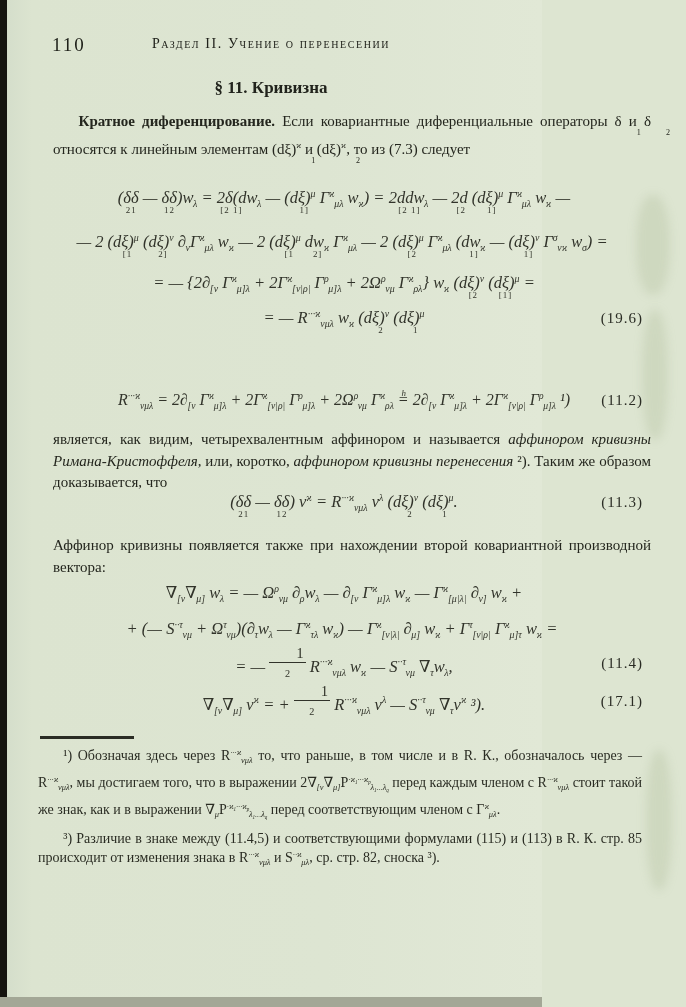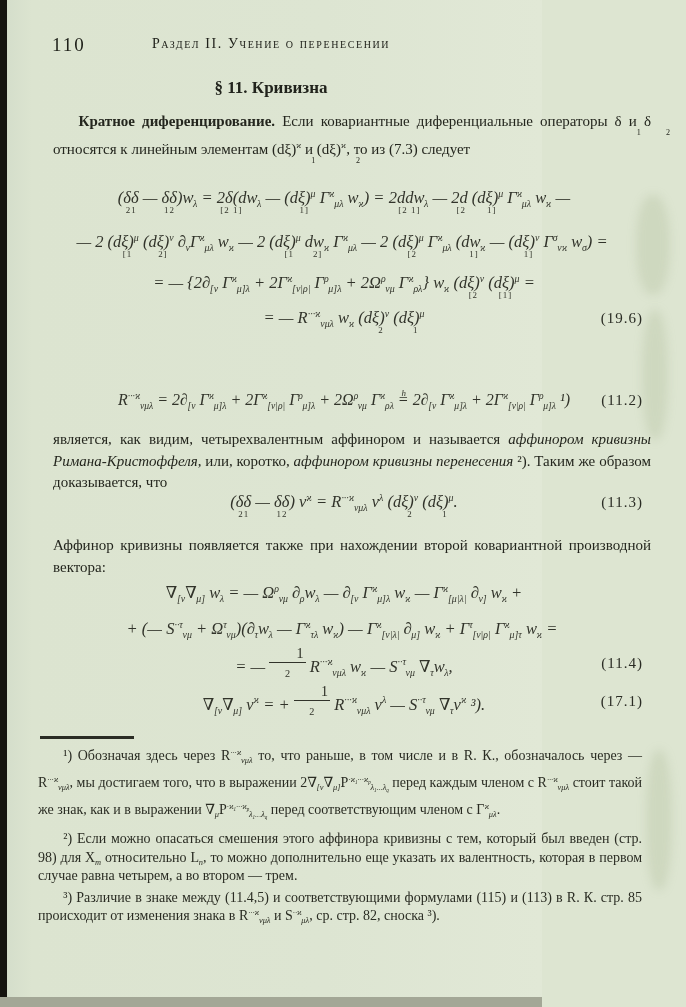--- a/index.html
+++ b/index.html
@@ -120,16 +120,15 @@
 
   <div class="eqline" style="top:684px;height:34px;">
       <span class="eq">∇<span class="sub">[ν</span>∇<span class="sub">μ]</span> v<span class="sup">ϰ</span> = + <span class="frac"><span class="fn">1</span><span class="fd">2</span></span> R<span class="sup">···ϰ</span><span class="sub">νμλ</span> v<span class="sup">λ</span> — S<span class="sup">··τ</span><span class="sub">νμ</span> ∇<span class="sub">τ</span>v<span class="sup">ϰ</span> ³).</span>
       <span class="tag">(17.1)</span>
     </div>
 
   <div class="sep"></div>
 
   <div class="fnblock">
     <p class="fn f1 rm">¹) Обозначая здесь через R<span class="sup">···ϰ</span><span class="sub">νμλ</span> то, что раньше, в том числе и в R. К., обозначалось через — R<span class="sup">···ϰ</span><span class="sub">νμλ</span>, мы достигаем того, что в выражении 2∇<span class="sub">[ν</span>∇<span class="sub">μ]</span>P<span class="sup">·ϰ<span class="sub">1</span>···ϰ<span class="sub">p</span></span><span class="sub">λ<span class="sub">1</span>...λ<span class="sub">q</span></span> перед каждым членом с R<span class="sup">···ϰ</span><span class="sub">νμλ</span> стоит такой же знак, как и в выражении ∇<span class="sub">μ</span>P<span class="sup">·ϰ<span class="sub">1</span>···ϰ<span class="sub">p</span></span><span class="sub">λ<span class="sub">1</span>...λ<span class="sub">q</span></span> перед соответствующим членом с Γ<span class="sup">ϰ</span><span class="sub">μλ</span>.</p>
-    <p class="fn f2 rm">²) Если можно опасаться смешения этого аффинора кривизны с тем, который был введен (стр. 98) для X<span class="sub">m</span> относительно L<span class="sub">n</span>, то можно дополнительно еще указать их валентность, которая в первом случае равна четырем, а во втором — трем.</p>
     <p class="fn f3 rm">³) Различие в знаке между (11.4,5) и соответствующими формулами (115) и (113) в R. К. стр. 85 происходит от изменения знака в R<span class="sup">···ϰ</span><span class="sub">νμλ</span> и S<span class="sup">··ϰ</span><span class="sub">μλ</span>, ср. стр. 82, сноска ³).</p>
   </div>
 </div>
 
 </body></html>

